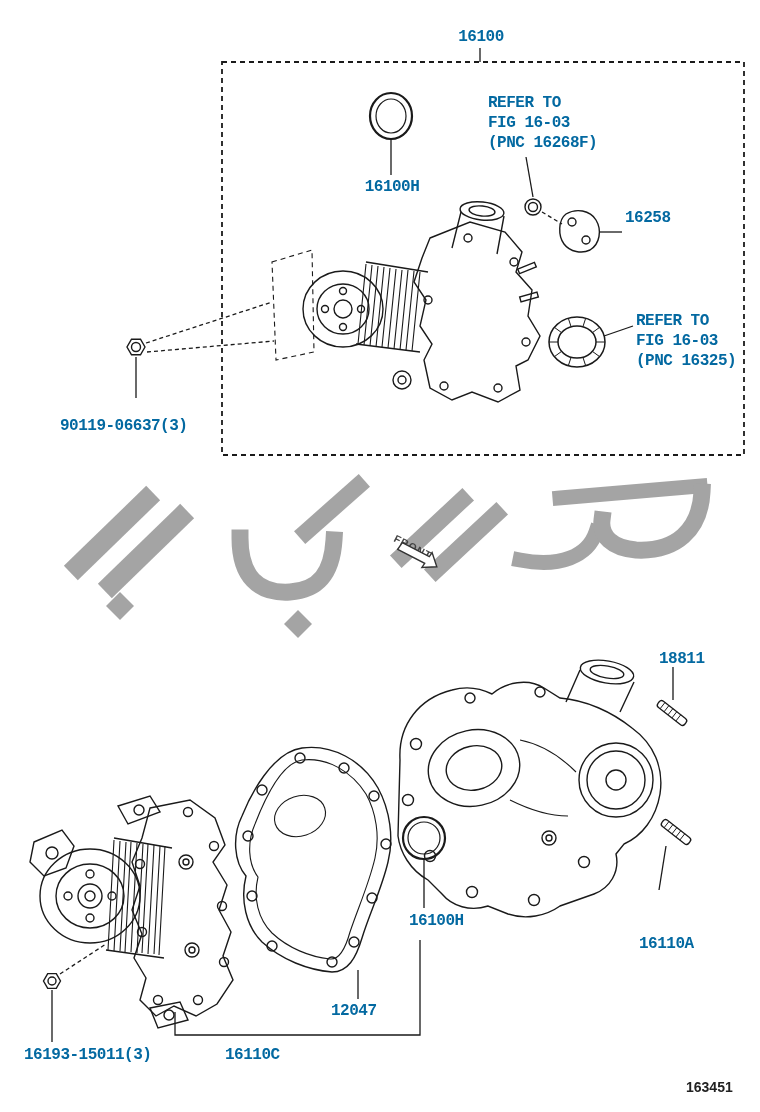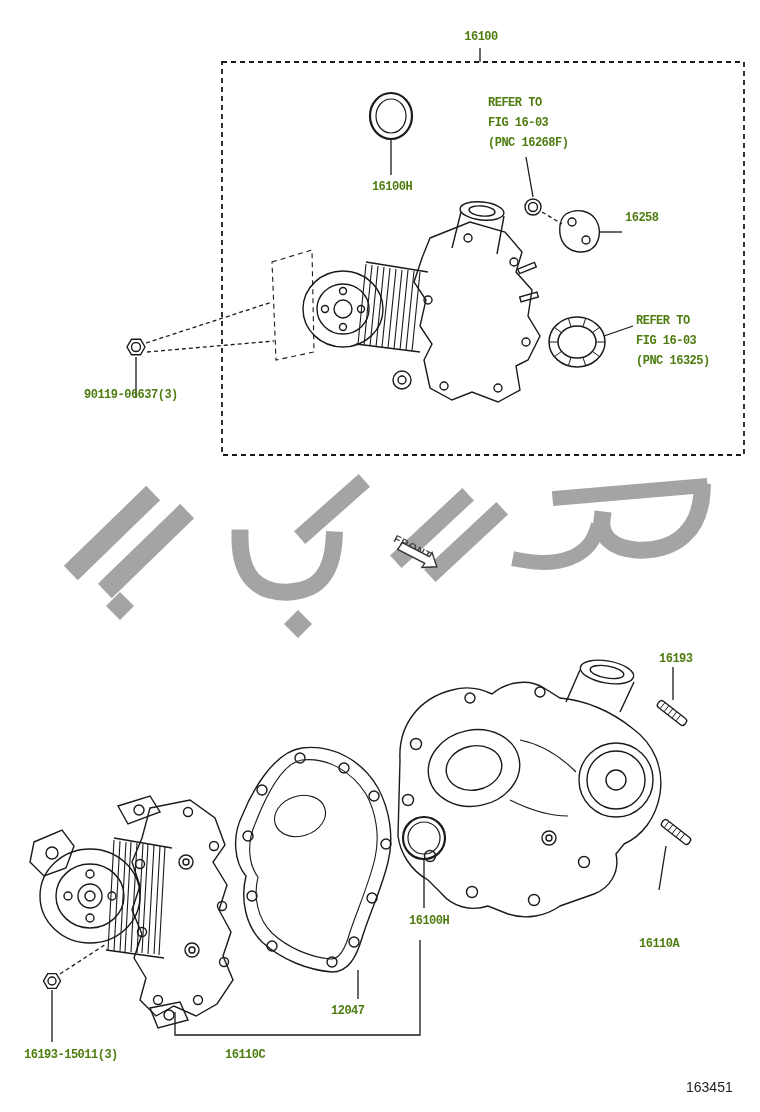--- a/index.html
+++ b/index.html
@@ -3,21 +3,21 @@
 <meta charset="utf-8">
 <style>
   html,body{margin:0;padding:0;background:#ffffff;}
   .stage{
     position:relative;width:760px;height:1112px;background:#ffffff;overflow:hidden;
     font-family:"Liberation Mono","DejaVu Sans Mono",monospace;
   }
   .art{position:absolute;left:0;top:0;}
   .lbl{
     position:absolute;font-family:"Liberation Mono","DejaVu Sans Mono",monospace;
-    font-weight:bold;font-size:12px;line-height:20px;color:#4d7c0f;
+    font-weight:bold;font-size:16px;line-height:20px;color:#0369a1;
     white-space:pre-line;letter-spacing:-0.5px;
   }
   .lbl.center{text-align:center;}
   .docnum{
     position:absolute;font-family:"Liberation Sans","DejaVu Sans",sans-serif;
     font-size:14px;color:#222;font-weight:normal;
   }
 </style>
 </head>
 <body>
@@ -230,28 +230,28 @@
   <div class="lbl" style="left:488px;top:93px;">REFER TO
 FIG 16-03
 (PNC 16268F)</div>
 
   <div class="lbl" style="left:625px;top:208px;">16258</div>
 
   <div class="lbl" style="left:636px;top:311px;">REFER TO
 FIG 16-03
 (PNC 16325)</div>
 
-  <div class="lbl" style="left:60px;top:385px;margin-left:24px;">90119-06637(3)</div>
-
-  <div class="lbl" style="left:659px;top:649px;">16193</div>
+  <div class="lbl" style="left:60px;top:416px;">90119-06637(3)</div>
+
+  <div class="lbl" style="left:659px;top:649px;">18811</div>
 
   <div class="lbl" style="left:639px;top:934px;">16110A</div>
 
   <div class="lbl" style="left:409px;top:911px;">16100H</div>
 
   <div class="lbl" style="left:331px;top:1001px;">12047</div>
 
   <div class="lbl" style="left:225px;top:1045px;">16110C</div>
 
   <div class="lbl" style="left:24px;top:1045px;">16193-15011(3)</div>
 
-  <div class="docnum" style="left:686px;top:1079px;">163451</div>
+  <div class="docnum" style="left:686px;top:1079px;font-weight:bold;">163451</div>
 </div>
 
 </body></html>

